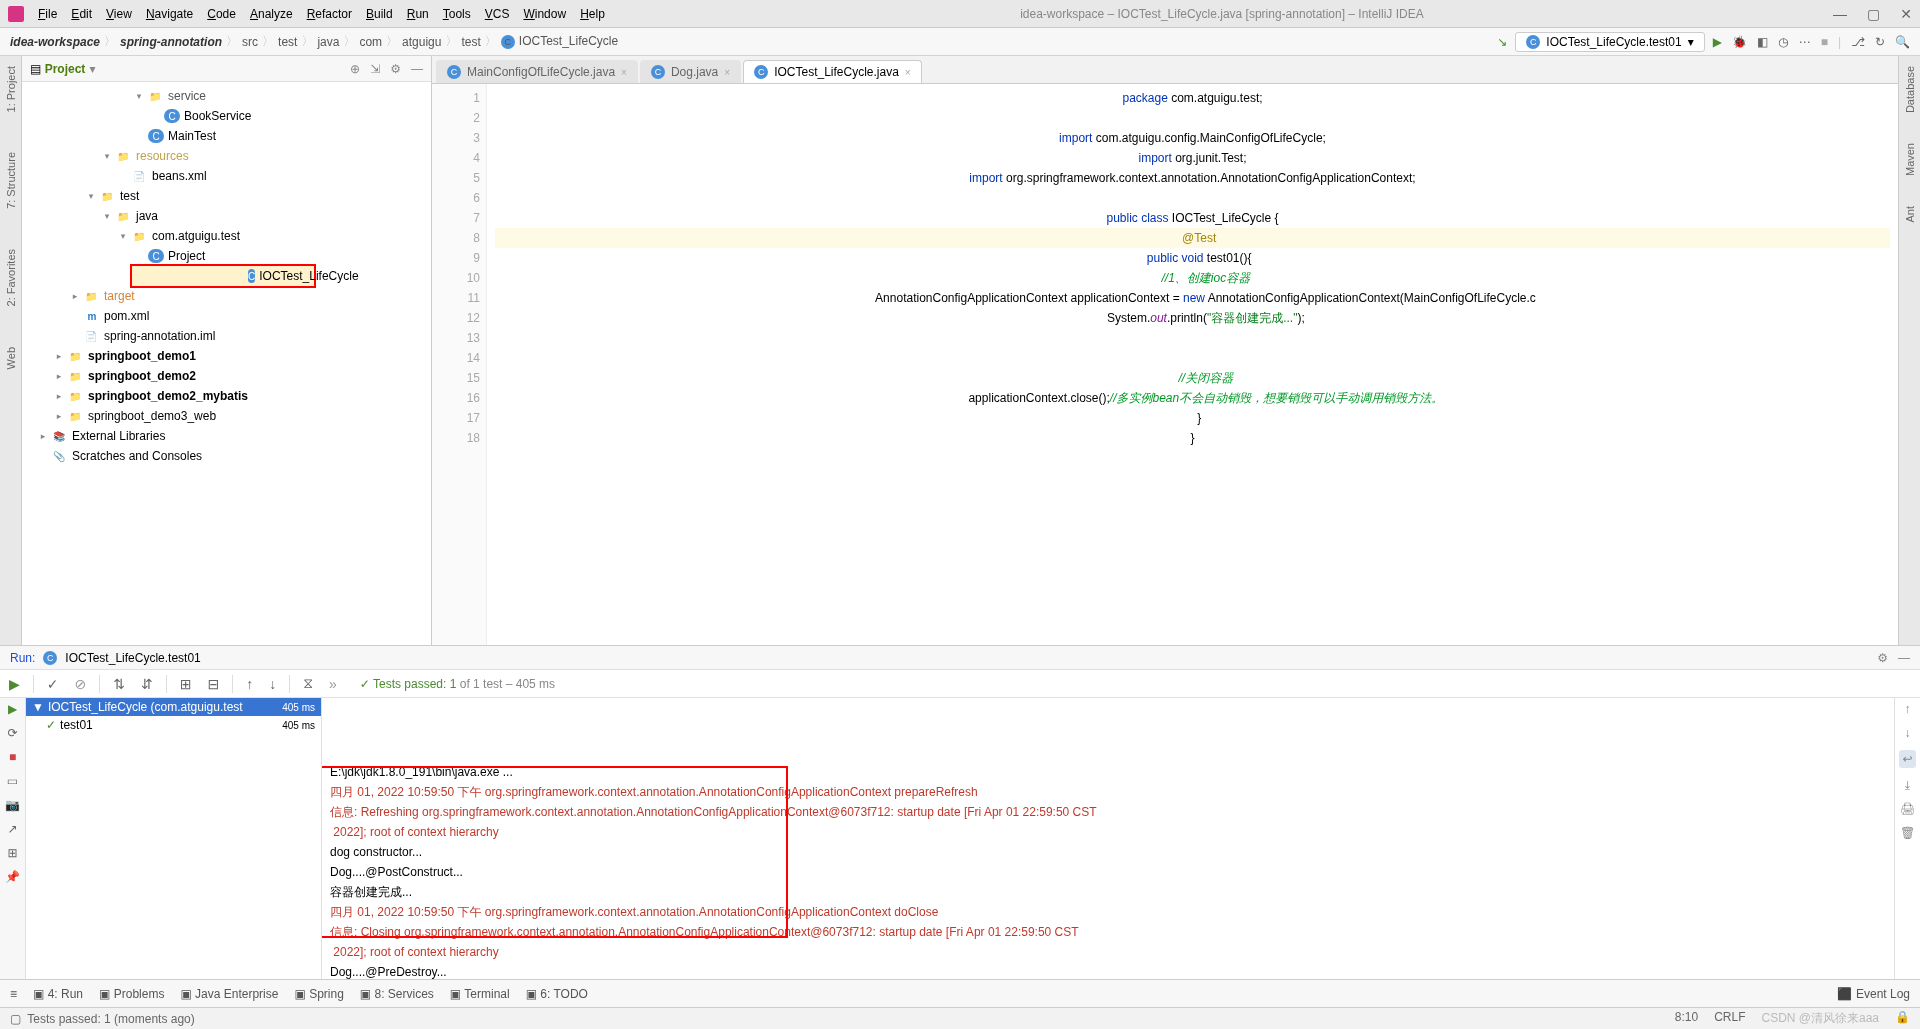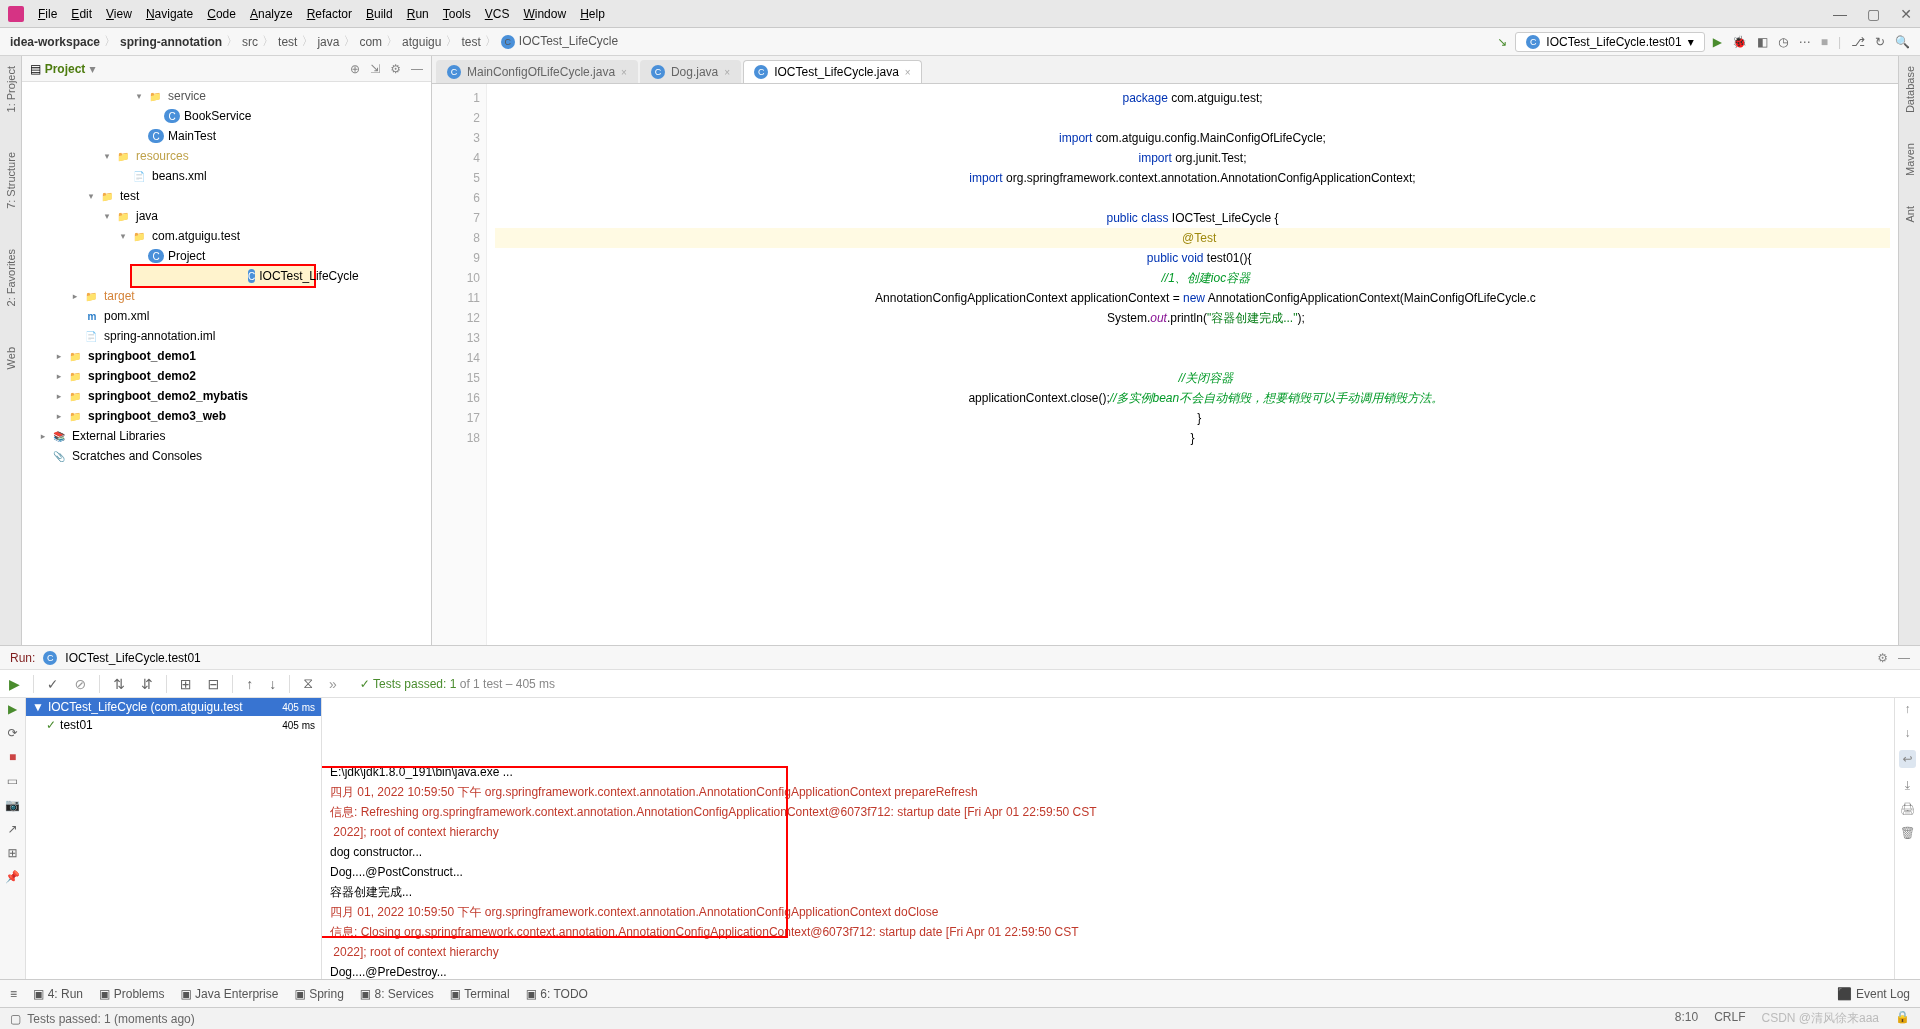--- a/index.html
+++ b/index.html
@@ -9,21 +9,21 @@
 .menu { display: flex; gap: 2px; }
 .menu span { padding: 2px 6px; cursor: pointer; }
 .menu span u { text-decoration: underline; }
 .title-text { flex: 1; text-align: center; color: #888; }
 .win-controls { display: flex; gap: 20px; margin-left: auto; color: #666; }
 .win-controls span { cursor: pointer; font-size: 14px; }
 .navbar { height: 28px; background: #f7f7f7; display: flex; align-items: center; padding: 0 10px; border-bottom: 1px solid #d4d4d4; }
 .breadcrumb { display: flex; gap: 4px; align-items: center; }
 .breadcrumb span { color: #555; }
 .breadcrumb .sep { color: #bbb; }
-.breadcrumb .bold { font-weight: bold; color: #333; }
+.breadcrumb .bold { font-weight: bold; color: #333; font-style: italic; }
 .nav-right { margin-left: auto; display: flex; align-items: center; gap: 8px; }
 .run-config { border: 1px solid #ccc; background: #fff; padding: 2px 10px; border-radius: 3px; display: flex; align-items: center; gap: 6px; }
 .nav-icons { display: flex; gap: 10px; color: #666; }
 .nav-icons span { cursor: pointer; }
 .main { flex: 1; display: flex; overflow: hidden; }
 .left-rail { width: 22px; background: #e8e8e8; border-right: 1px solid #ccc; display: flex; flex-direction: column; align-items: center; padding-top: 10px; gap: 40px; }
 .vtext { writing-mode: vertical-rl; transform: rotate(180deg); color: #666; font-size: 11px; }
 .right-rail { width: 22px; background: #e8e8e8; border-left: 1px solid #ccc; display: flex; flex-direction: column; align-items: center; padding-top: 10px; gap: 30px; }
 .project-panel { width: 410px; background: #fff; border-right: 1px solid #ccc; display: flex; flex-direction: column; }
 .panel-header { height: 26px; display: flex; align-items: center; padding: 0 8px; border-bottom: 1px solid #e0e0e0; background: #f7f7f7; }
@@ -51,21 +51,21 @@
 .com-g { color: #009926; font-style: italic; }
 .ann { color: #9e880d; margin-top: 43px; }
 .cls { color: #000; }
 .fld { color: #871094; font-style: italic; }
 .bottom-tool { height: 28px; background: #f7f7f7; border-top: 1px solid #ccc; display: flex; align-items: center; padding: 0 10px; gap: 16px; }
 .bottom-tool span { color: #555; cursor: pointer; display: flex; align-items: center; gap: 4px; }
 .statusbar { height: 22px; background: #f2f2f2; border-top: 1px solid #ccc; display: flex; align-items: center; padding: 0 10px; color: #666; }
 .statusbar .right { margin-left: auto; display: flex; gap: 16px; }
 .run-panel { height: 334px; background: #fff; border-top: 1px solid #ccc; display: flex; flex-direction: column; }
 .run-header { height: 24px; background: #f7f7f7; border-bottom: 1px solid #e0e0e0; display: flex; align-items: center; padding: 0 10px; gap: 8px; }
-.run-header .label { color: #7f1d1d; }
+.run-header .label { color: #1d4ed8; }
 .run-toolbar { height: 28px; border-bottom: 1px solid #e0e0e0; display: flex; align-items: center; padding: 0 6px; gap: 10px; }
 .run-toolbar .icon-btn { color: #666; cursor: pointer; font-size: 14px; padding: 0 3px; }
 .run-toolbar .sep { width: 1px; height: 18px; background: #ddd; }
 .test-status { color: #4a8c2e; margin-left: 10px; }
 .test-status .gray { color: #888; }
 .run-body { flex: 1; display: flex; overflow: hidden; }
 .run-left { width: 26px; background: #f7f7f7; border-right: 1px solid #e0e0e0; display: flex; flex-direction: column; align-items: center; padding-top: 4px; gap: 10px; color: #666; }
 .test-tree { width: 296px; border-right: 1px solid #e0e0e0; overflow: auto; font-size: 12px; }
 .test-row { display: flex; align-items: center; padding: 2px 6px; }
 .test-row.selected { background: #3874d1; color: #fff; }
@@ -89,20 +89,21 @@
       <span><u>C</u>ode</span>
       <span><u>A</u>nalyze</span>
       <span><u>R</u>efactor</span>
       <span><u>B</u>uild</span>
       <span><u>R</u>un</span>
       <span><u>T</u>ools</span>
       <span><u>V</u>CS</span>
       <span><u>W</u>indow</span>
       <span><u>H</u>elp</span>
     </div>
+  <div class="title-text">idea-workspace – IOCTest_LifeCycle.java [spring-annotation] – IntelliJ IDEA</div>
   <div class="win-controls">
     <span>—</span>
     <span>▢</span>
     <span>✕</span>
   </div>
 </div>
 
 <div class="navbar">
   <div class="breadcrumb" id="breadcrumb">
       <span class="bold">idea-workspace</span>
@@ -246,21 +247,21 @@
           <span style="font-weight:bold;">springboot_demo2</span>
         </div>
         <div class="tree-row" style="padding-left: 32px;">
           <span class="arrow">▸</span>
           <span class="icon folder-icon" style="">📁</span>
           <span style="font-weight:bold;">springboot_demo2_mybatis</span>
         </div>
         <div class="tree-row" style="padding-left: 32px;">
           <span class="arrow">▸</span>
           <span class="icon folder-icon" style="">📁</span>
-          <span style="font-weight:bold;">springboot_demo3_web</span>
+          <span style="font-weight:normal;">springboot_demo3_web</span>
         </div>
         <div class="tree-row" style="padding-left: 16px;">
           <span class="arrow">▸</span>
           <span class="icon folder-icon" style="">📚</span>
           <span style="">External Libraries</span>
         </div>
         <div class="tree-row" style="padding-left: 16px;">
           <span class="arrow"></span>
           <span class="icon folder-icon" style="">📎</span>
           <span style="">Scratches and Consoles</span>

